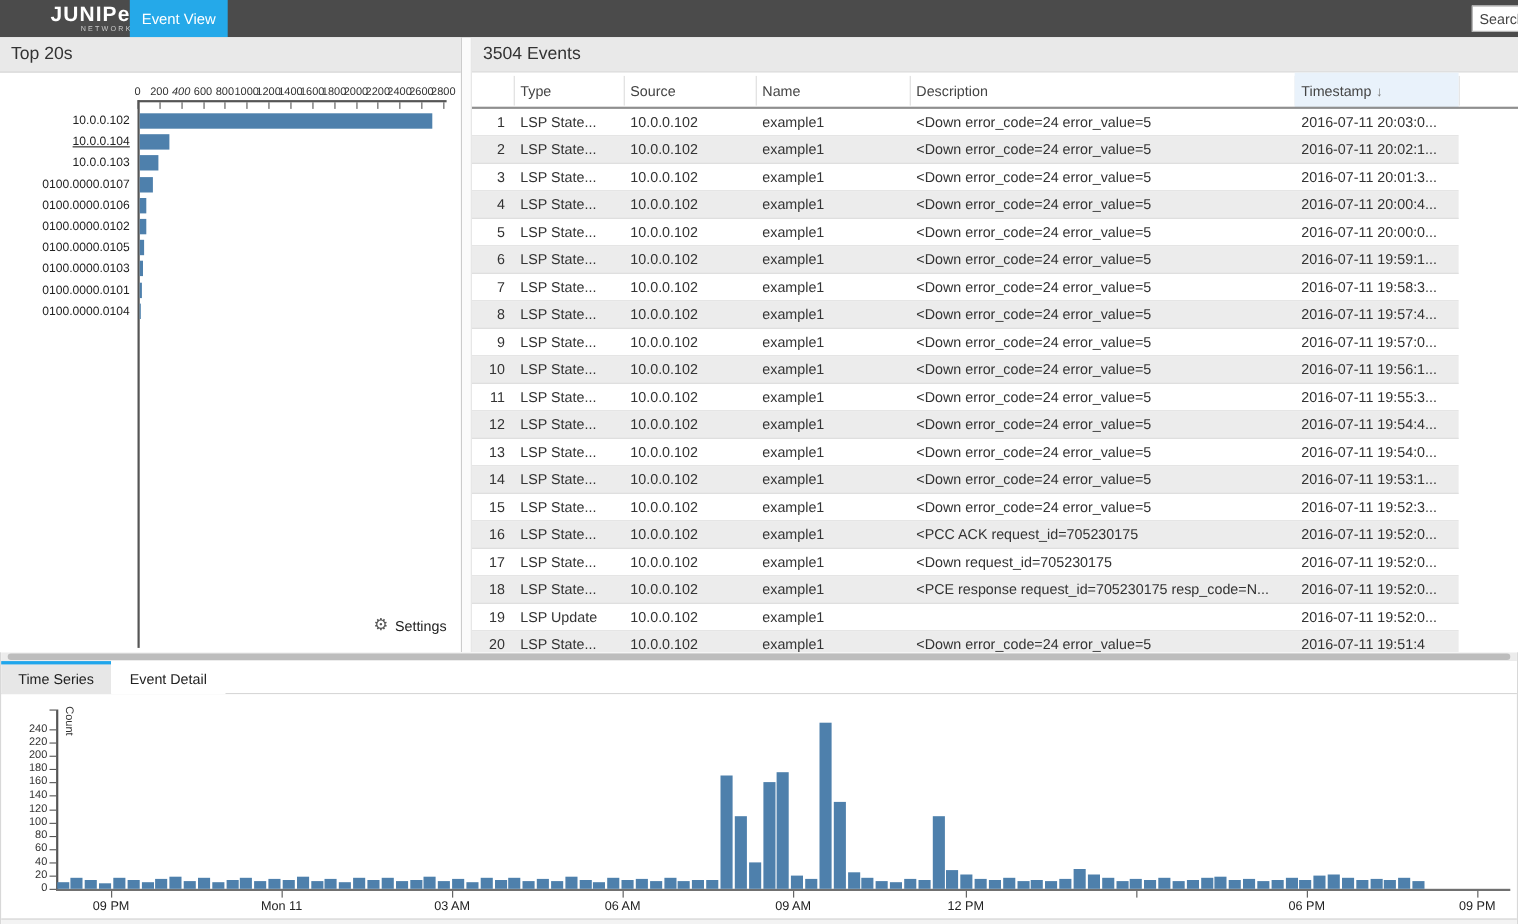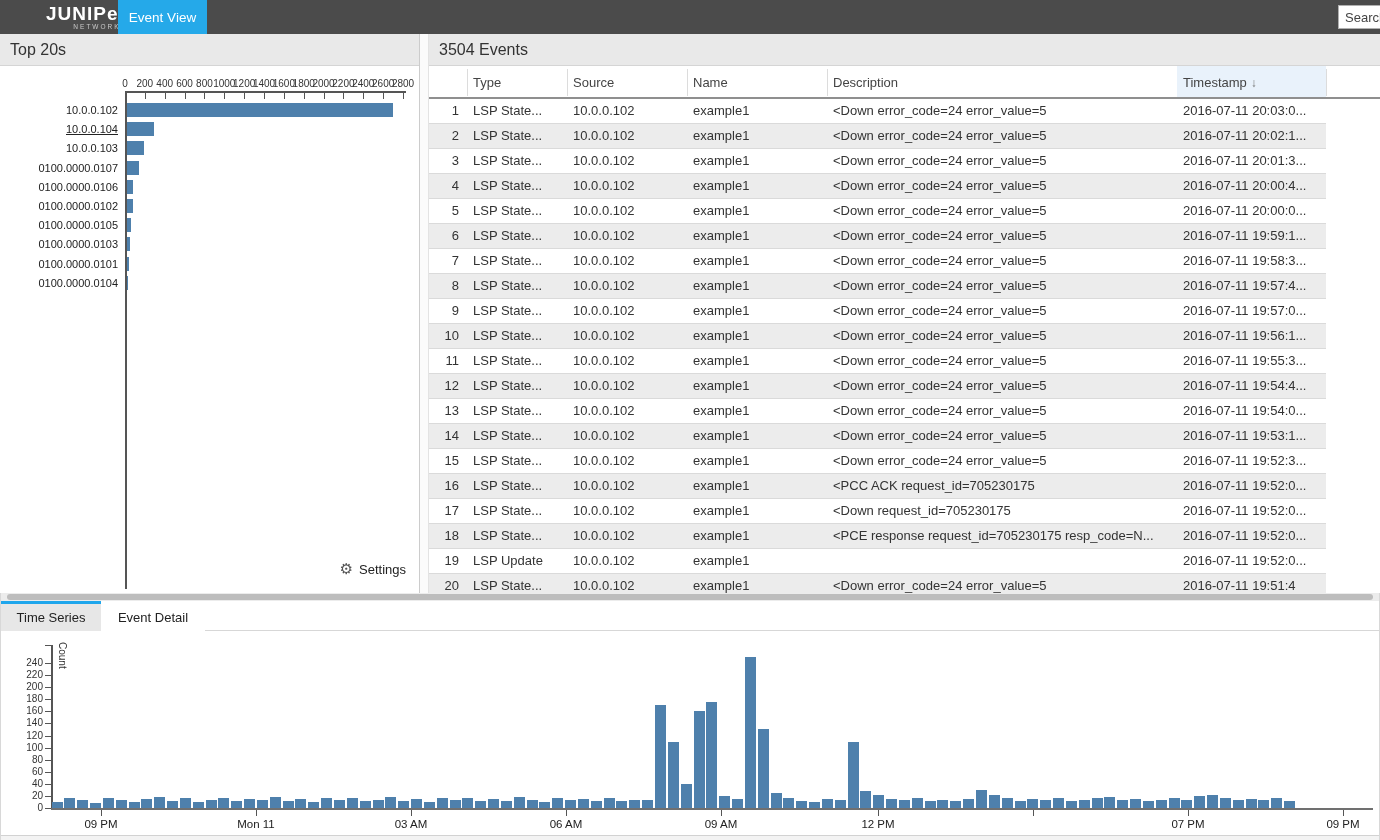--- a/index.html
+++ b/index.html
@@ -95,21 +95,21 @@
   <div class="left-panel">
     <div class="panel-title-bar">Top 20s</div>
     <div style="position:absolute;left:0;top:0;width:419px;height:559px;">
       <div class="t20-axis-h"></div>
       <div class="t20-axis-v"></div>
 
     <div class="ts-none t20-ticklbl" style="left: 103px;">0</div>
         <div class="t20-tick" style="left: 125px;"></div>
         <div class="ts-none t20-ticklbl" style="left: 122.857px;">200</div>
         <div class="t20-tick" style="left: 144.857px;"></div>
-        <div class="ts-none t20-ticklbl" style="left: 142.714px;">400</div>
+        <div class="ts-none t20-ticklbl" style="left: 142.714px; font-style: italic;">400</div>
         <div class="t20-tick" style="left: 164.714px;"></div>
         <div class="ts-none t20-ticklbl" style="left: 162.571px;">600</div>
         <div class="t20-tick" style="left: 184.571px;"></div>
         <div class="ts-none t20-ticklbl" style="left: 182.429px;">800</div>
         <div class="t20-tick" style="left: 204.429px;"></div>
         <div class="ts-none t20-ticklbl" style="left: 202.286px;">1000</div>
         <div class="t20-tick" style="left: 224.286px;"></div>
         <div class="ts-none t20-ticklbl" style="left: 222.143px;">1200</div>
         <div class="t20-tick" style="left: 244.143px;"></div>
         <div class="ts-none t20-ticklbl" style="left: 242px;">1400</div>
@@ -387,21 +387,21 @@
         <div class="ts-xlbl" style="left: 378px;">03 AM</div>
         <div class="ts-xtick" style="left: 565px;"></div>
         <div class="ts-xlbl" style="left: 533px;">06 AM</div>
         <div class="ts-xtick" style="left: 720px;"></div>
         <div class="ts-xlbl" style="left: 688px;">09 AM</div>
         <div class="ts-xtick" style="left: 877px;"></div>
         <div class="ts-xlbl" style="left: 845px;">12 PM</div>
         <div class="ts-xtick" style="left: 1032px;"></div>
         <div class="ts-xlbl" style="left: 1000px; margin-top: 40px;">03 PM</div>
         <div class="ts-xtick" style="left: 1187px;"></div>
-        <div class="ts-xlbl" style="left: 1155px;">07 PM</div>
+        <div class="ts-xlbl" style="left: 1155px;">06 PM</div>
         <div class="ts-xtick" style="left: 1342px;"></div>
         <div class="ts-xlbl" style="left: 1310px;">09 PM</div>
         <div class="ts-bar" style="left: 50.5px; top: 208.96px; height: 6.04px; background: rgb(78, 128, 172);"></div>
         <div class="ts-bar" style="left: 63.34px; top: 205.336px; height: 9.664px; background: rgb(78, 128, 172);"></div>
         <div class="ts-bar" style="left: 76.18px; top: 206.544px; height: 8.456px; background: rgb(78, 128, 172);"></div>
         <div class="ts-bar" style="left: 89.02px; top: 209.564px; height: 5.436px; background: rgb(78, 128, 172);"></div>
         <div class="ts-bar" style="left: 101.86px; top: 204.732px; height: 10.268px; background: rgb(78, 128, 172);"></div>
         <div class="ts-bar" style="left: 114.7px; top: 207.148px; height: 7.852px; background: rgb(78, 128, 172);"></div>
         <div class="ts-bar" style="left: 127.54px; top: 208.96px; height: 6.04px; background: rgb(78, 128, 172);"></div>
         <div class="ts-bar" style="left: 140.38px; top: 205.94px; height: 9.06px; background: rgb(78, 128, 172);"></div>

